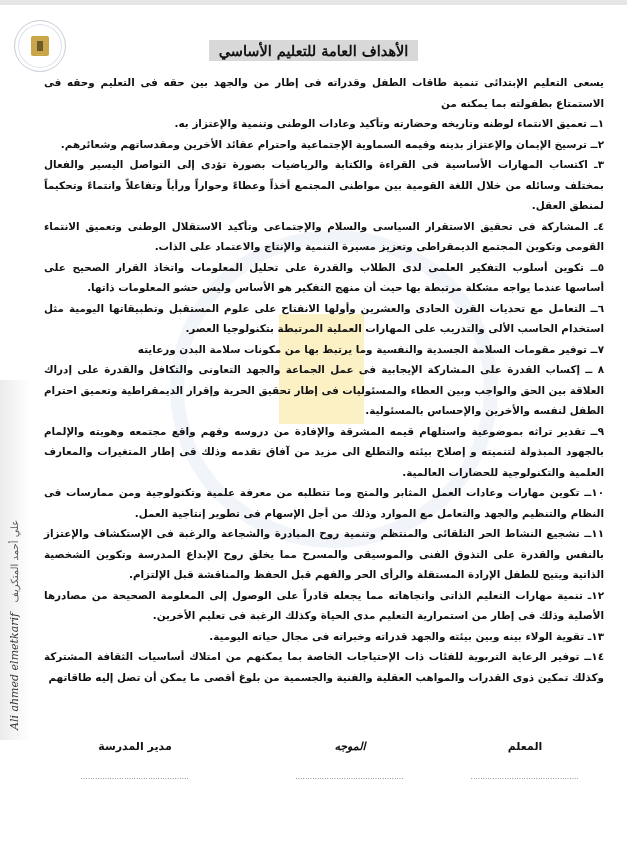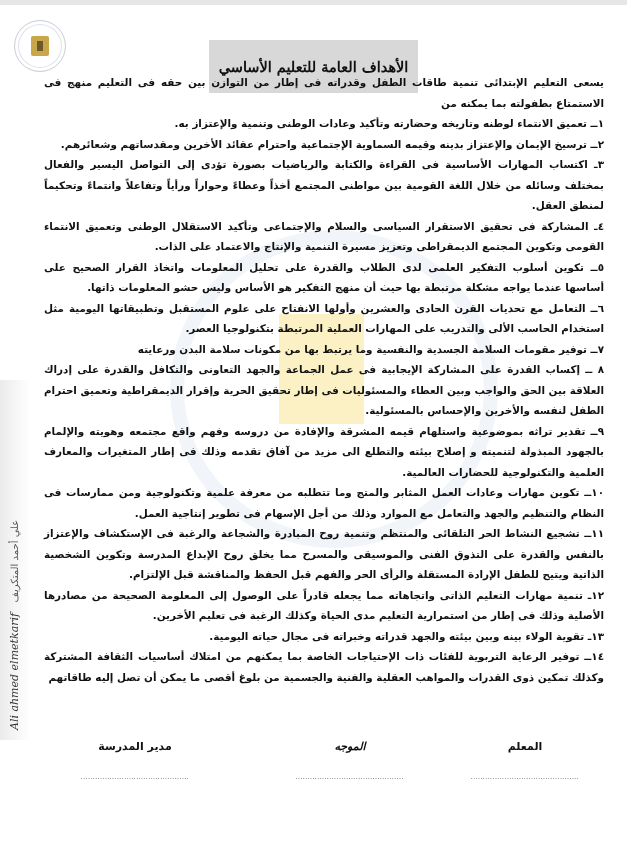--- a/index.html
+++ b/index.html
@@ -28,21 +28,21 @@
       position:absolute; left:170px; top:230px; width:300px; height:290px; border-radius:50%;
       border:14px solid rgba(180,195,215,0.18);
       pointer-events:none;
     }
     .watermark .wm-eagle {
       position:absolute; left:95px; top:70px; width:85px; height:110px;
       background:rgba(245,215,90,0.35);
     }
     .title-wrap { position:absolute; top:40px; left:0; width:627px; text-align:center; }
     .title {
-      display:inline-block; background:#d8d8d8; padding:18px 10px;
+      display:inline-block; background:#d8d8d8; padding:2px 10px;
       font-family:"DejaVu Serif", serif; font-weight:bold; font-size:14.5px;
       direction:rtl;
     }
     .body-text {
       position:absolute; top:72px; left:44px; width:560px;
       direction:rtl; text-align:justify;
       font-size:10.4px; font-weight:bold; line-height:20.5px;
     }
     .body-text p { margin:0; }
     .signature {
@@ -70,21 +70,21 @@
 
   <div class="logo">
     <div class="eagle"></div>
   </div>
 
   <div class="title-wrap">
     <span class="title">الأهداف العامة للتعليم الأساسي</span>
   </div>
 
   <div class="body-text">
-    <p>يسعى التعليم الإبتدائى تنمية طاقات الطفل وقدراته فى إطار من التوازن بين حقه فى التعليم منهج فى الاستمتاع بطفولته بما يمكنه من</p>
+    <p>يسعى التعليم الإبتدائى تنمية طاقات الطفل وقدراته فى إطار من والجهد بين حقه فى التعليم وحقه فى الاستمتاع بطفولته بما يمكنه من</p>
     <p>١ــ تعميق الانتماء لوطنه وتاريخه وحضارته وتأكيد وعادات الوطنى وتنمية والإعتزاز به.</p>
     <p>٢ــ ترسيخ الإيمان والإعتزاز بدينه وقيمه السماوية الإجتماعية واحترام عقائد الأخرين ومقدساتهم وشعائرهم.</p>
     <p>٣ـ اكتساب المهارات الأساسية فى القراءة والكتابة والرياضيات بصورة تؤدى إلى التواصل اليسير والفعال بمختلف وسائله من خلال اللغة القومية بين مواطنى المجتمع أخذاً وعطاءً وحواراً ورأياً وتفاعلاً وانتماءً وتحكيماً لمنطق العقل.</p>
     <p>٤ـ المشاركة فى تحقيق الاستقرار السياسى والسلام والإجتماعى وتأكيد الاستقلال الوطنى وتعميق الانتماء القومى وتكوين المجتمع الديمقراطى وتعزيز مسيرة التنمية والإنتاج والاعتماد على الذات.</p>
     <p>٥ــ تكوين أسلوب التفكير العلمى لدى الطلاب والقدرة على تحليل المعلومات واتخاذ القرار الصحيح على أساسها عندما يواجه مشكلة مرتبطة بها حيث أن منهج التفكير هو الأساس وليس حشو المعلومات ذاتها.</p>
     <p>٦ــ التعامل مع تحديات القرن الحادى والعشرين وأولها الانفتاح على علوم المستقبل وتطبيقاتها اليومية مثل استخدام الحاسب الألى والتدريب على المهارات العملية المرتبطة بتكنولوجيا العصر.</p>
     <p>٧ــ توفير مقومات السلامة الجسدية والنفسية وما يرتبط بها من مكونات سلامة البدن ورعايته</p>
     <p>٨ ــ إكساب القدرة على المشاركة الإيجابية فى عمل الجماعة والجهد التعاونى والتكافل والقدرة على إدراك العلاقة بين الحق والواجب وبين العطاء والمسئوليات فى إطار تحقيق الحرية وإقرار الديمقراطية وتعميق احترام الطفل لنفسه والأخرين والإحساس بالمسئولية.</p>
     <p>٩ــ تقدير تراثه بموضوعية واستلهام قيمه المشرقة والإفادة من دروسه وفهم واقع مجتمعه وهويته والإلمام بالجهود المبذولة لتنميته و إصلاح بيئته والتطلع الى مزيد من آفاق تقدمه وذلك فى إطار المتغيرات والمعارف العلمية والتكنولوجية للحضارات العالمية.</p>
     <p>١٠ــ تكوين مهارات وعادات العمل المثابر والمتج وما تتطلبه من معرفة علمية وتكنولوجية ومن ممارسات فى النظام والتنظيم والجهد والتعامل مع الموارد وذلك من أجل الإسهام فى تطوير إنتاجية العمل.</p>

